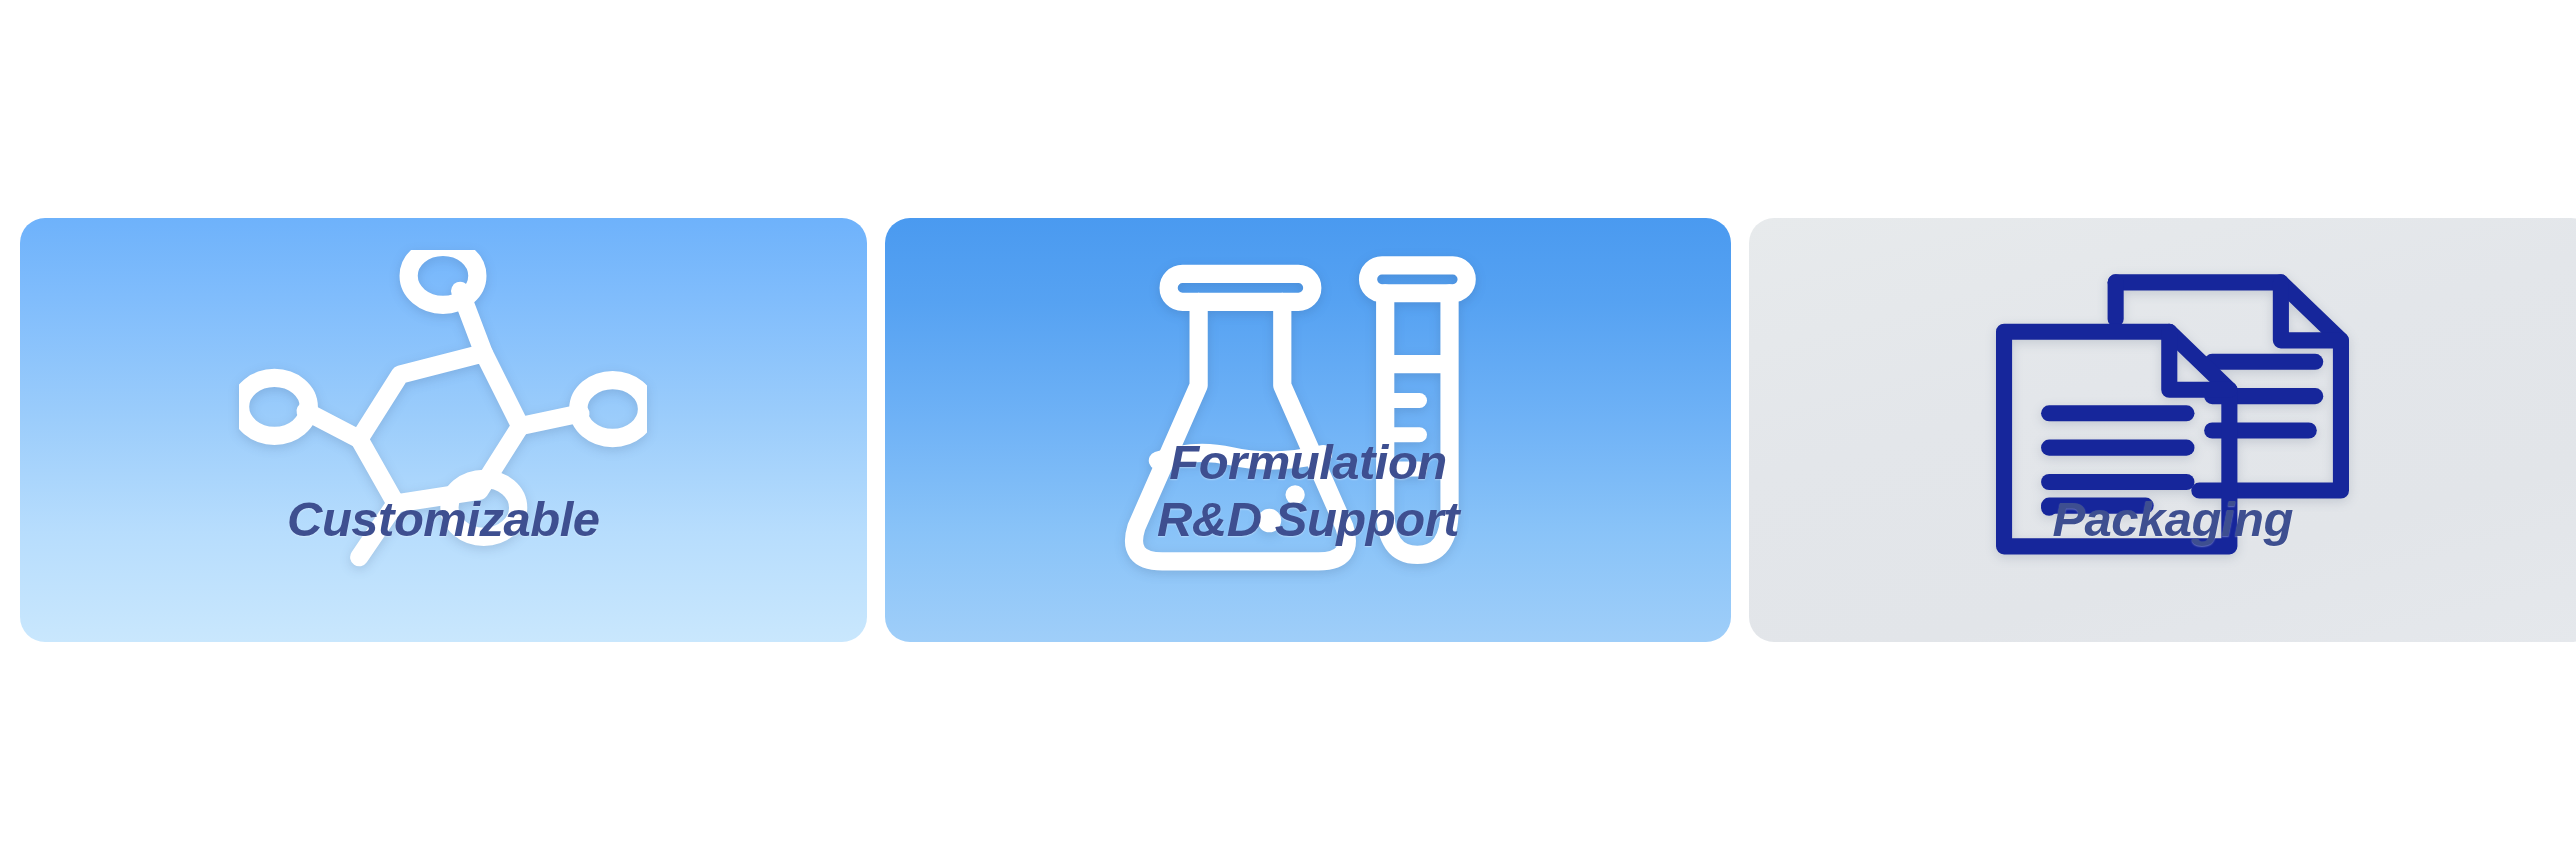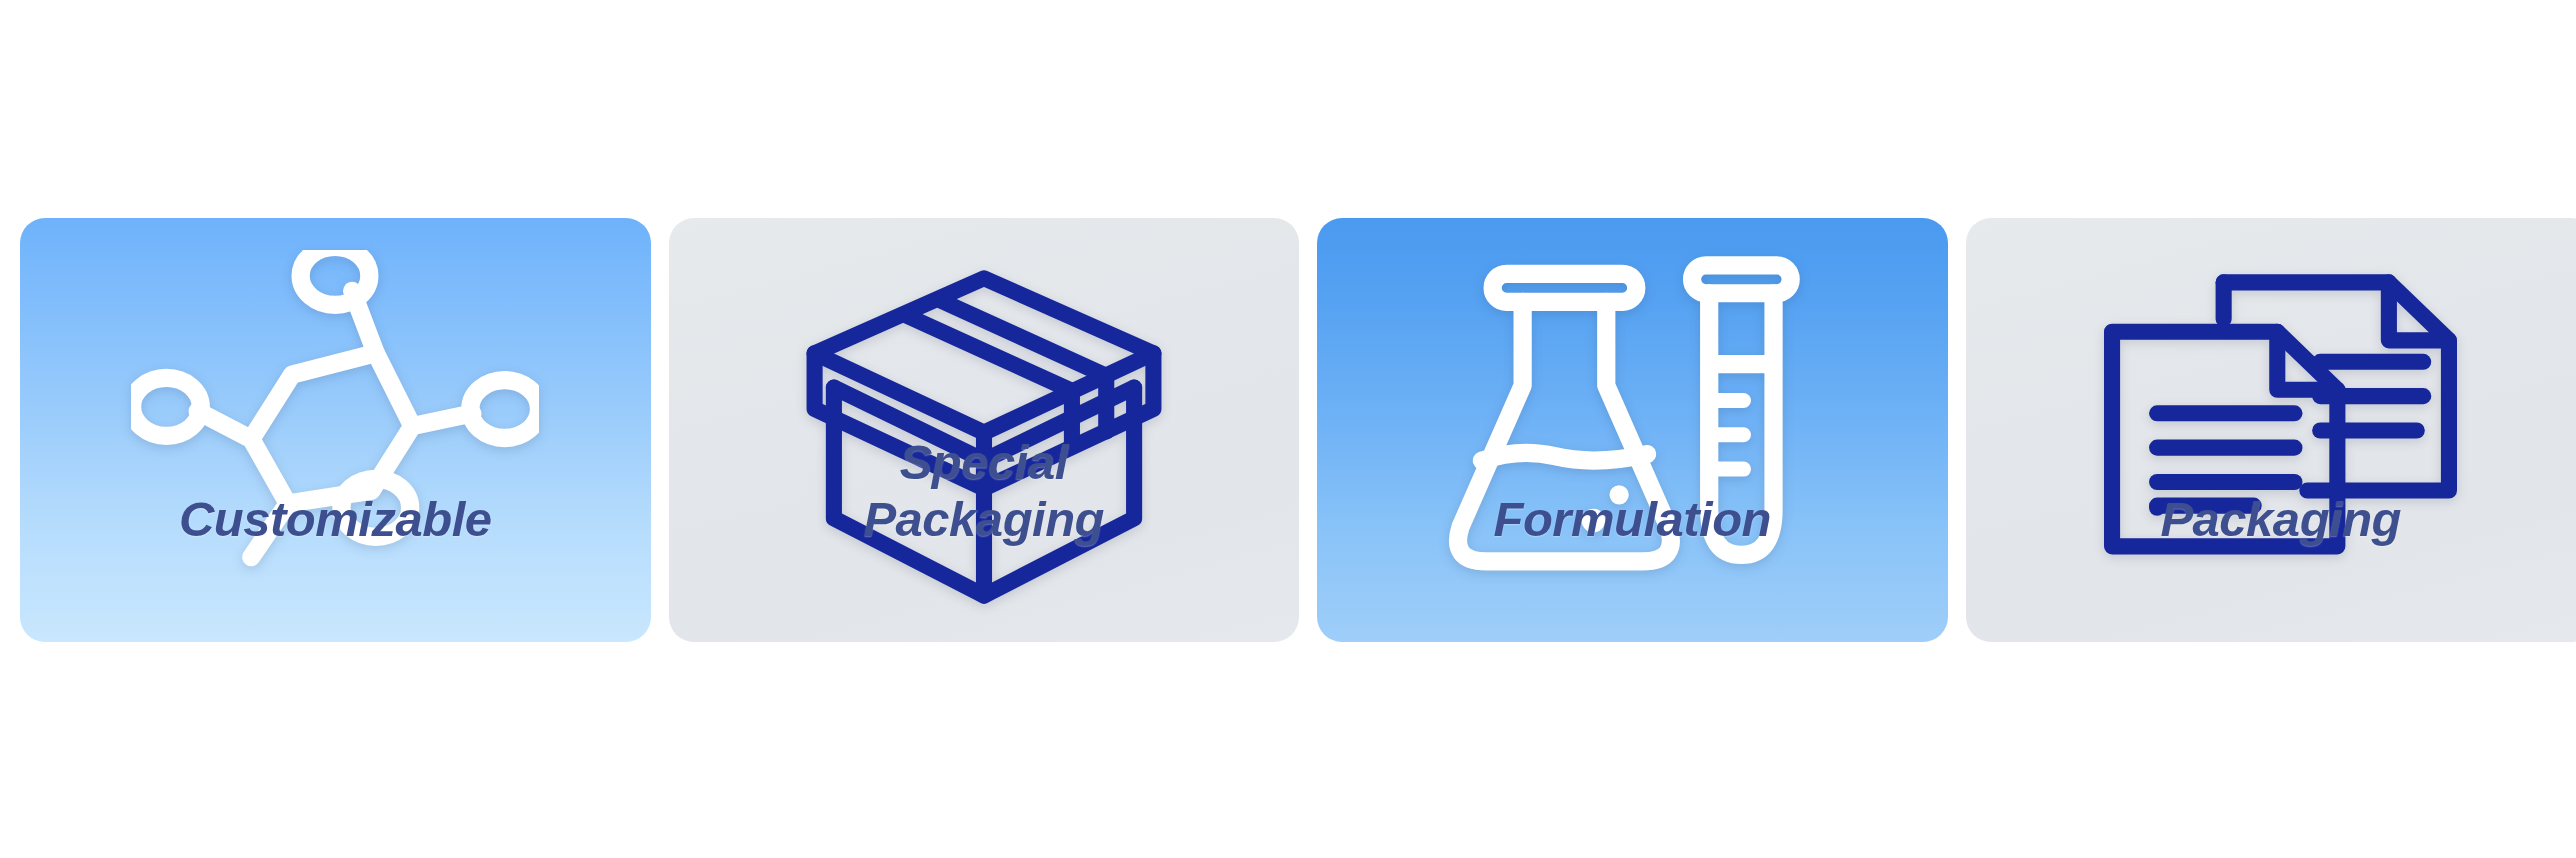--- a/index.html
+++ b/index.html
@@ -112,45 +112,20 @@
 
           <ellipse cx="228" cy="240" rx="32" ry="27"></ellipse>
         </g>
       </svg>
     </div>
     <div class="card-label">
       <span class="line">Customizable</span>
     </div>
   </div>
 
-  <div class="feature-card card-grey">
-    <div class="icon-wrap">
-      <svg width="386" height="376" viewBox="0 0 360 350" aria-hidden="true">
-        <g fill="none" stroke="#16269b" stroke-width="15" stroke-linecap="round" stroke-linejoin="round">
-
-          <path d="M40 128 L40 250 L180 322 L320 250 L320 128"></path>
-          <path d="M180 196 L180 322"></path>
-          <path d="M40 128 L180 196 L320 128"></path>
-
-          <path d="M22 96 L180 26 L338 96 L180 170 Z"></path>
-          <path d="M22 96 L22 148 L180 222 L338 148 L338 96"></path>
-          <path d="M180 170 L180 222"></path>
-
-          <path d="M108 61 L262 131"></path>
-          <path d="M140 47 L294 117"></path>
-          <path d="M262 131 L262 183"></path>
-          <path d="M294 117 L294 169"></path>
-        </g>
-      </svg>
-    </div>
-    <div class="card-label">
-      <span class="line">Special</span>
-      <span class="line">Packaging</span>
-    </div>
-  </div>
 
   <div class="feature-card card-blue-strong">
     <div class="icon-wrap">
       <svg width="386" height="376" viewBox="0 0 360 350" aria-hidden="true">
         <g fill="none" stroke="#ffffff" stroke-width="17" stroke-linecap="round" stroke-linejoin="round">
 
           <rect x="50" y="22" width="134" height="26" rx="13"></rect>
 
           <path d="M78 48 L78 126 L20 258 Q10 290 44 290 L190 290 Q224 290 214 258 L156 126 L156 48"></path>
 
@@ -168,20 +143,21 @@
           <path d="M254 106 L310 106"></path>
 
           <path d="M258 140 L284 140" stroke-width="14"></path>
           <path d="M258 172 L284 172" stroke-width="14"></path>
           <path d="M258 204 L284 204" stroke-width="14"></path>
         </g>
       </svg>
     </div>
     <div class="card-label">
       <span class="line">Formulation</span>
+      <span class="line">R&amp;D Support</span>
     </div>
   </div>
 
   <div class="feature-card card-grey">
     <div class="icon-wrap">
       <svg width="397" height="376" viewBox="0 0 370 350" aria-hidden="true">
         <g fill="none" stroke="#16269b" stroke-width="15" stroke-linecap="round" stroke-linejoin="round">
 
           <path d="M132 30 L286 30 L342 84 L342 224 L210 224"></path>
           <path d="M132 30 L132 64"></path>

